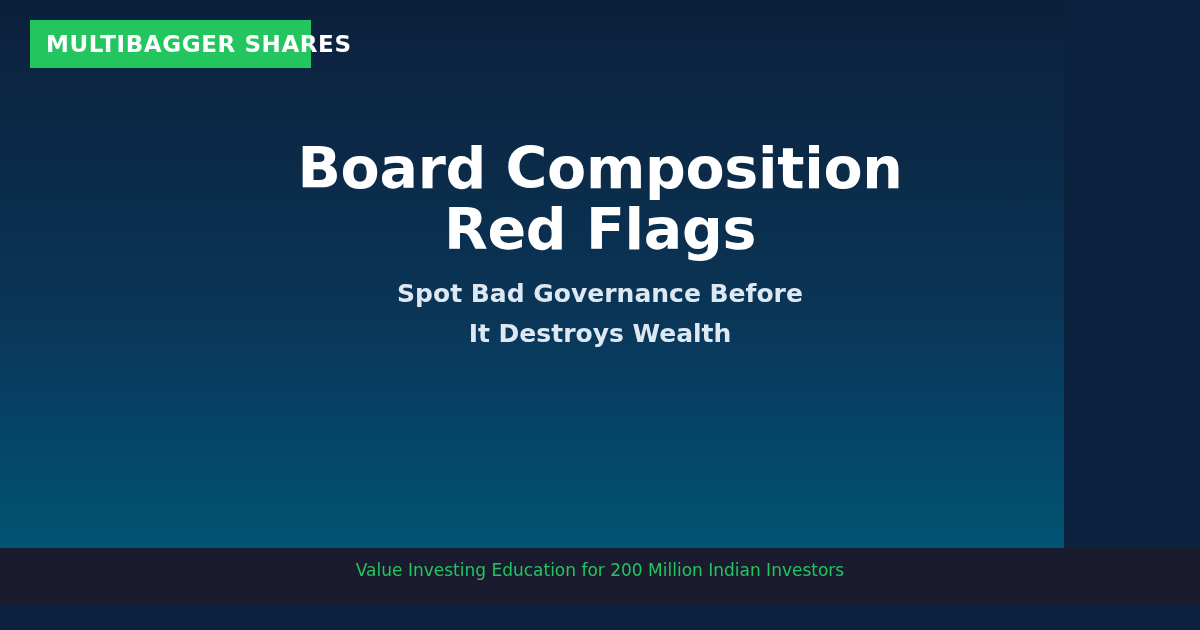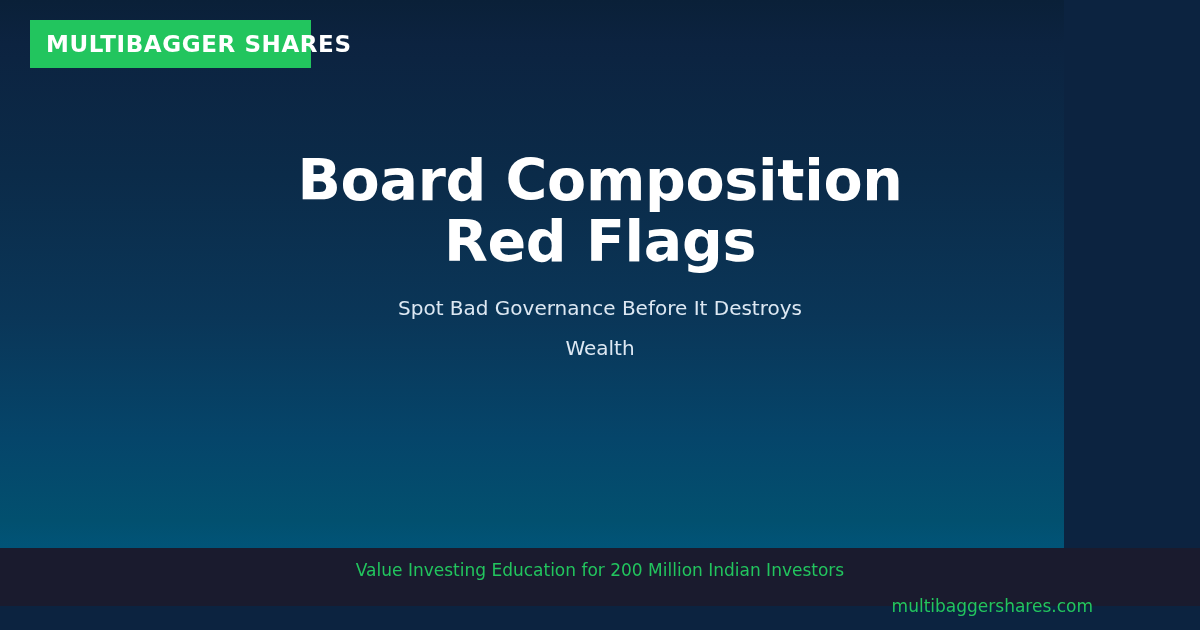--- a/index.html
+++ b/index.html
@@ -64,34 +64,34 @@
 
   
   #headline-block {
     position: absolute;
     left: 0;
     top: 134px;
     width: 1200px;
     text-align: center;
   }
   #hero-title {
-    margin: 16px auto;
+    margin: 4px auto;
     width: 660px;
     color: #ffffff;
     font-size: 57px;
     font-weight: bold;
     line-height: 61px;
     letter-spacing: -0.3px;
   }
   #hero-subtitle {
     margin: 14px auto 0 auto;
     width: 430px;
     color: #dde8f3;
-    font-size: 20px;
-    font-weight: normal;
+    font-size: 25px;
+    font-weight: bold;
     line-height: 40px;
   }
 
   
   #footer {
     position: absolute;
     left: 0;
     top: 548px;
     width: 1200px;
     height: 58px;
@@ -132,16 +132,15 @@
 
     <div id="headline-block">
       <h1 id="hero-title">Board Composition Red Flags</h1>
       <p id="hero-subtitle">Spot Bad Governance Before It Destroys Wealth</p>
     </div>
 
   </div>
 
   <div id="footer">
     <div id="footer-tagline">Value Investing Education for 200 Million Indian Investors</div>
-    <div id="footer-url">multibaggershares.com</div>
   </div>
 
 </div>
 
 </body></html>

